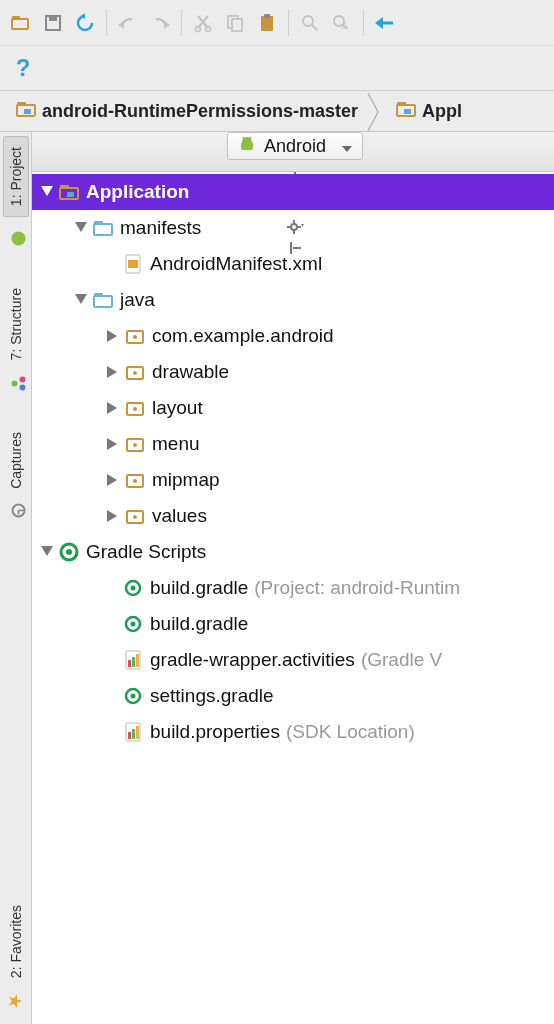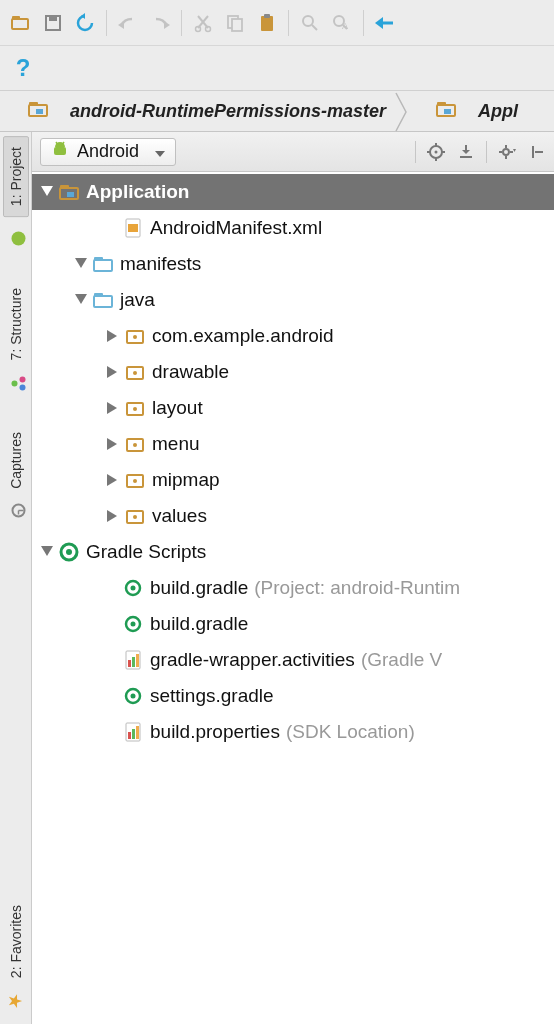--- a/index.html
+++ b/index.html
@@ -42,26 +42,25 @@
   .breadcrumb {
     height: 42px;
     border-top: 1px solid #d0d0d0;
     border-bottom: 1px solid #c6c6c6;
     background: #ececec;
     display: flex;
     align-items: stretch;
   }
   .crumb {
     display: flex; align-items: center;
-    padding: 0 8px 0 28px;
+    padding: 0 8px 0 16px;
     font-weight: 700;
     font-size: 18px;
-    gap: 22px;
+    gap: 6px;
     color: #222;
-    font-style: italic;
   }
 
   
   .main-row { display: flex; height: calc(1024px - 46px - 44px - 42px); }
 
   
   .left-tabs {
     width: 32px;
     background: #ececec;
     border-right: 1px solid #cbcbcb;
@@ -88,20 +87,21 @@
     background: #fff;
     min-width: 0;
   }
   .panel-header {
     height: 40px;
     background: linear-gradient(#f1f1f1,#e4e4e4);
     border-bottom: 1px solid #c6c6c6;
     display: flex; align-items: center;
     padding: 0 4px 0 8px;
     gap: 4px;
+    flex-direction: column;
   }
   .view-selector {
     display: flex; align-items: center; gap: 8px;
     padding: 2px 10px;
     border: 1px solid #c0c0c0;
     border-radius: 3px;
     background: linear-gradient(#fff,#eee);
     height: 28px;
     font-size: 18px;
   }
@@ -122,21 +122,21 @@
     margin-right: 2px;
     flex: 0 0 18px;
   }
   .arrow svg { display:block; }
   .no-arrow { width:18px; flex:0 0 18px; }
   .nicon { width:22px;height:22px;display:flex;align-items:center;justify-content:center;margin-right:6px;flex:0 0 22px;}
   .label { }
   .suffix { color:#999; margin-left:6px; }
 
   .node.selected {
-    background:#737373; color:#fff;
+    background:#6d28d9; color:#fff;
   }
   .node.selected .label { font-weight:700; }
 
   
   svg { overflow: visible; }
 
 </style>
 </head>
 <body>
 
@@ -350,45 +350,45 @@
             <svg width="20" height="16">
               <rect x="1" y="4" width="18" height="11" rx="1" fill="none" stroke="#c9953a" stroke-width="2"></rect>
               <rect x="1" y="1" width="9" height="4" rx="1" fill="#c9953a"></rect>
               <rect x="8" y="8" width="7" height="5" fill="#5aa7d6"></rect>
             </svg>
           </span>
         <span class="label">Application</span>
       </div>
 
       <div class="node">
+        <span class="indent" style="width:40px"></span>
+        <span class="arrow">
+            <svg width="12" height="12">
+              <polygon points="0,0 12,0 6,10" fill="#777"></polygon>
+            </svg>
+          </span>
+        <span class="nicon">
+            <svg width="20" height="16">
+              <rect x="1" y="4" width="18" height="11" rx="1" fill="none" stroke="#6bb4d8" stroke-width="2"></rect>
+              <rect x="1" y="1" width="9" height="4" rx="1" fill="#6bb4d8"></rect>
+            </svg>
+          </span>
+        <span class="label">manifests</span>
+      </div>
+
+      <div class="node">
         <span class="indent" style="width:72px"></span>
         <span class="no-arrow"></span>
         <span class="nicon">
             <svg width="18" height="20">
               <rect x="2" y="1" width="14" height="18" rx="1" fill="#fff" stroke="#bbb"></rect>
               <rect x="4" y="6" width="10" height="8" fill="#e8a43a"></rect>
             </svg>
           </span>
         <span class="label">AndroidManifest.xml</span>
-      </div>
-
-      <div class="node">
-        <span class="indent" style="width:40px"></span>
-        <span class="arrow">
-            <svg width="12" height="12">
-              <polygon points="0,0 12,0 6,10" fill="#777"></polygon>
-            </svg>
-          </span>
-        <span class="nicon">
-            <svg width="20" height="16">
-              <rect x="1" y="4" width="18" height="11" rx="1" fill="none" stroke="#6bb4d8" stroke-width="2"></rect>
-              <rect x="1" y="1" width="9" height="4" rx="1" fill="#6bb4d8"></rect>
-            </svg>
-          </span>
-        <span class="label">manifests</span>
       </div>
 
       <div class="node">
         <span class="indent" style="width:40px"></span>
         <span class="arrow">
             <svg width="12" height="12">
               <polygon points="0,0 12,0 6,10" fill="#777"></polygon>
             </svg>
           </span>
         <span class="nicon">

